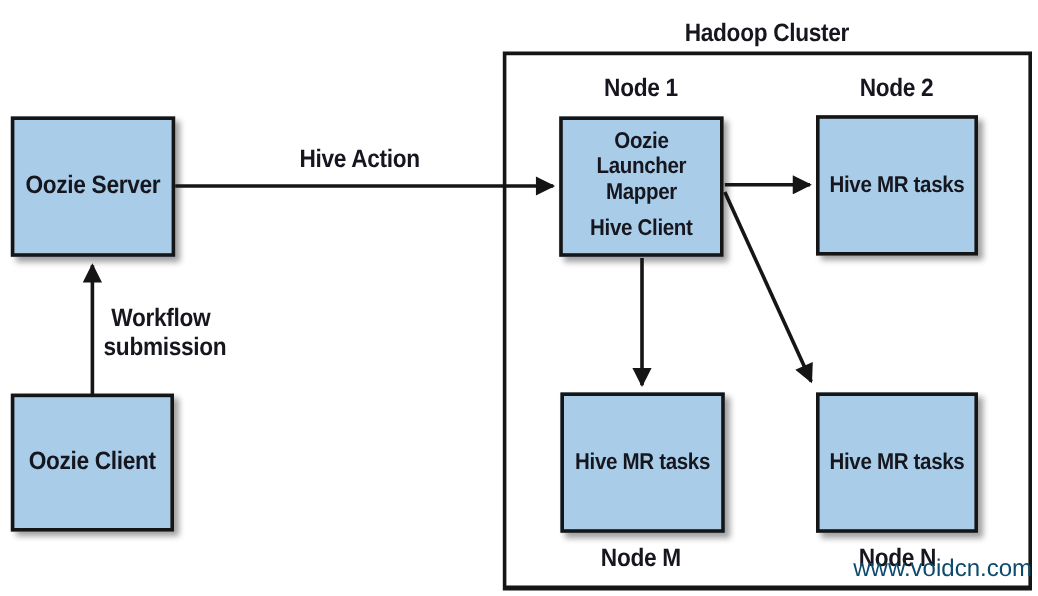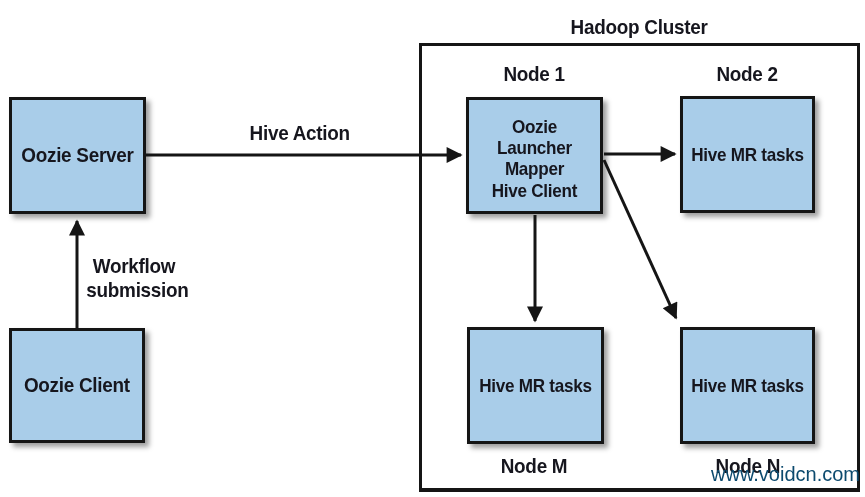--- a/index.html
+++ b/index.html
@@ -27,21 +27,21 @@
     font-size:21px;
     letter-spacing:-0.3px;
     display:inline-block;
     transform:scaleX(0.9);
     transform-origin:center;
     line-height:1.15;
   }
   .launcher-inner{
     display:flex;
     flex-direction:column;
-    justify-content:flex-end;
+    justify-content:space-between;
     align-items:center;
     width:100%;height:100%;
     padding:7px 4px 10px 4px;
     box-sizing:border-box;
   }
   .launcher-top,.launcher-bottom{
     font-weight:700;
     font-size:19px;
     letter-spacing:-0.3px;
     line-height:1.12;

